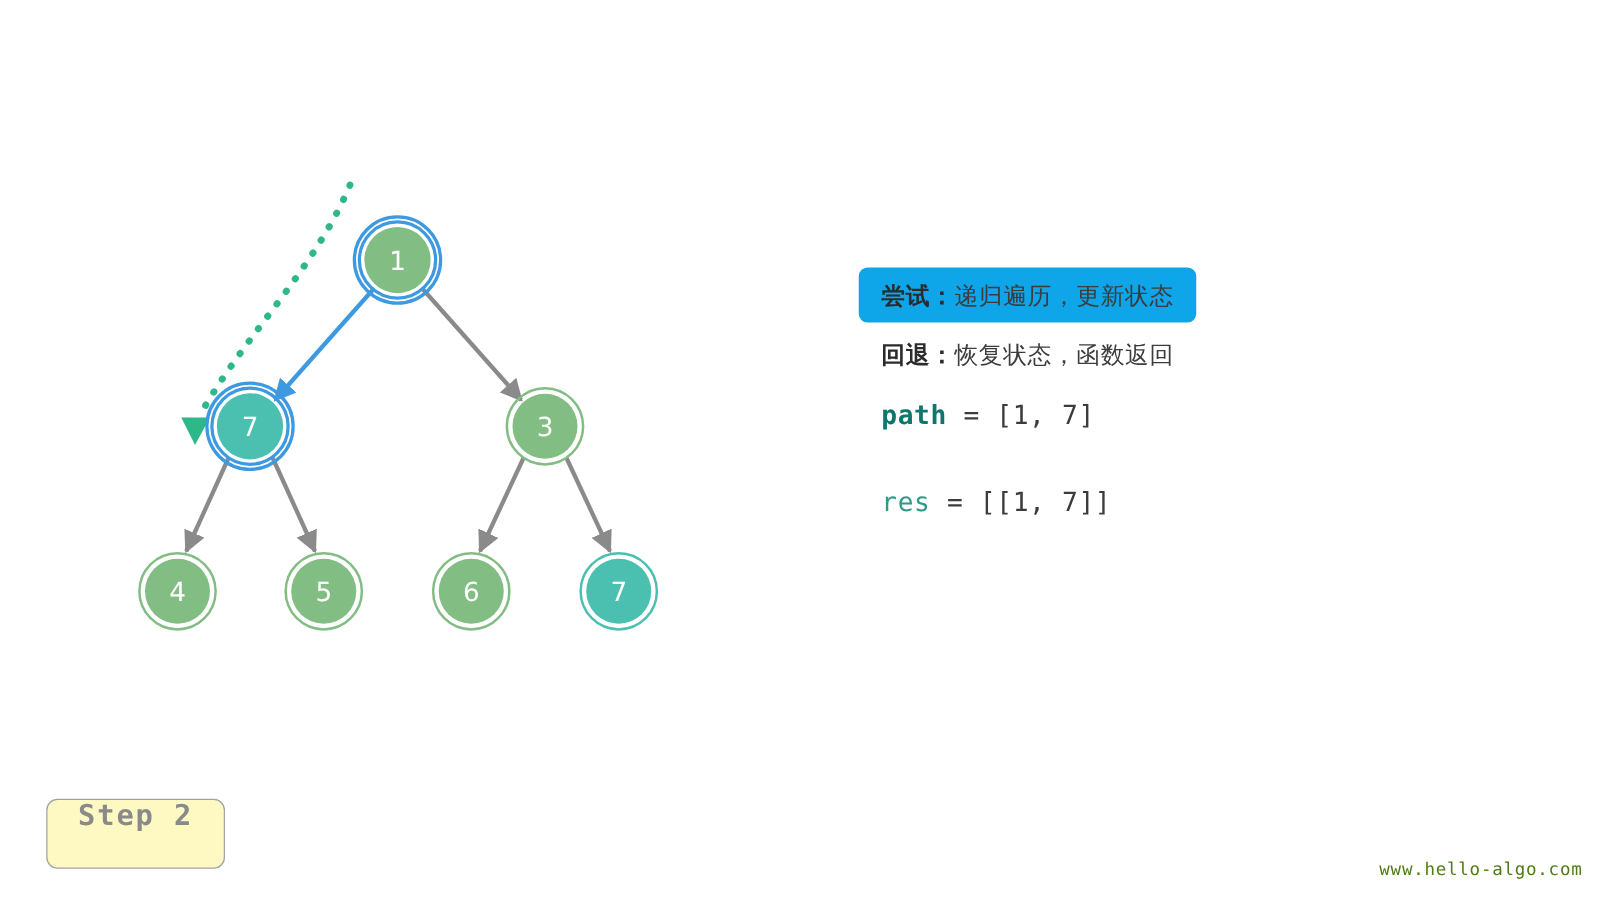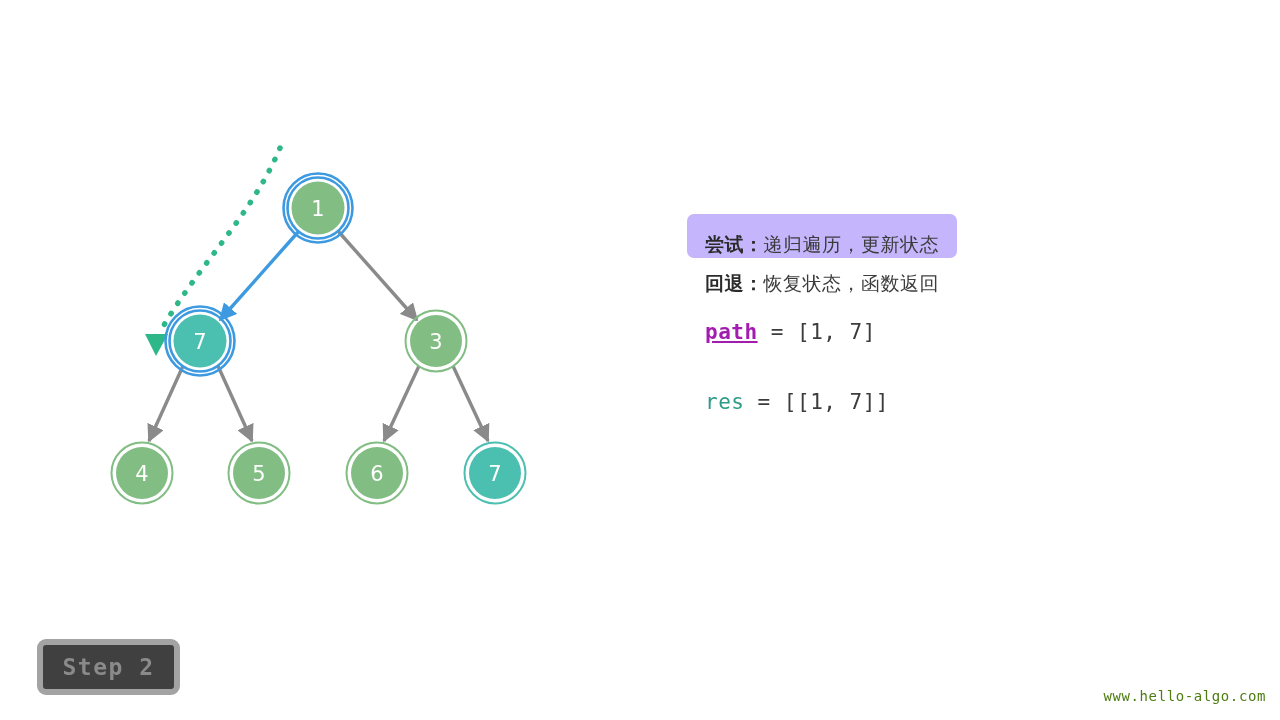--- a/index.html
+++ b/index.html
@@ -29,26 +29,26 @@
     top: 214px;
     width: 560px;
   }
   .line {
     display: flex;
     align-items: center;
     height: 44px;
     margin-bottom: 4px;
   }
   .hl {
-    background: #c4b5fd;
+    background: #0ea5e9;
     border-radius: 7px;
-    padding: 0 18px;
+    padding: 10px 18px;
     height: 44px;
     display: inline-flex;
-    align-items: flex-end;
+    align-items: flex-start;
     box-sizing: border-box;
   }
   .plain {
     padding: 0 18px;
     height: 44px;
     display: inline-flex;
     align-items: center;
     box-sizing: border-box;
   }
   .cn {
@@ -60,37 +60,37 @@
   }
   .cn b { font-weight: bold; color: #2b2b2b; }
 
   .code {
     font-family: "DejaVu Sans Mono", "Liberation Mono", monospace;
     font-size: 21px;
     color: #3c3c3c;
     white-space: pre;
     letter-spacing: 0.5px;
   }
-  .code .var-blue { color: #a21caf; font-weight: bold; text-decoration: underline; }
+  .code .var-blue { color: #0f766e; font-weight: bold; }
   .code .var-teal { color: #2e9b87; font-weight: normal; }
 
   .gap { height: 22px; }
 
   
   #step-badge {
     position: absolute;
     left: 37px;
     top: 639px;
     width: 143px;
     height: 56px;
-    border: 6px solid #a3a3a3;
+    border: 1px solid #a3a3a3;
     border-radius: 9px;
-    background: #404040;
+    background: #fef9c3;
     display: flex;
-    align-items: center;
+    align-items: flex-start;
     justify-content: center;
     box-sizing: border-box;
   }
   #step-badge span {
     font-family: "DejaVu Sans Mono", "Liberation Mono", monospace;
     font-size: 23px;
     font-weight: bold;
     color: #8a8a8a;
     letter-spacing: 1.5px;
   }

